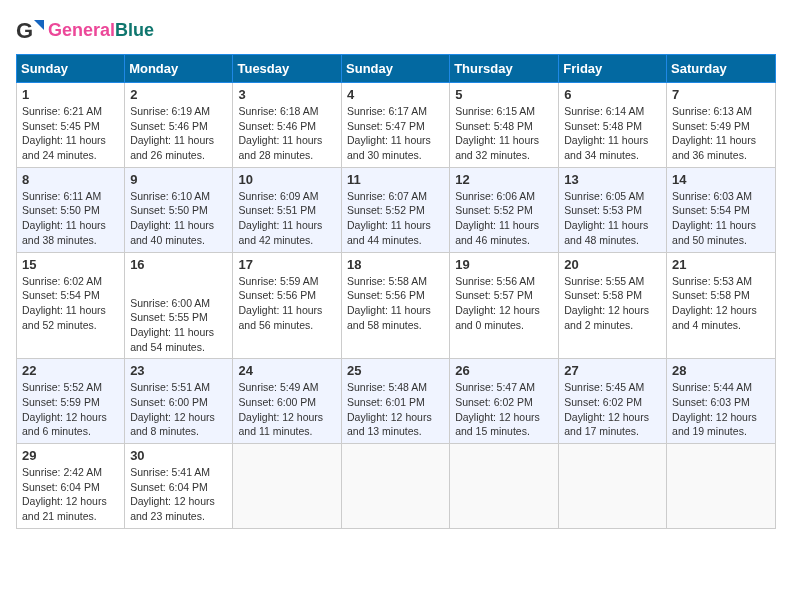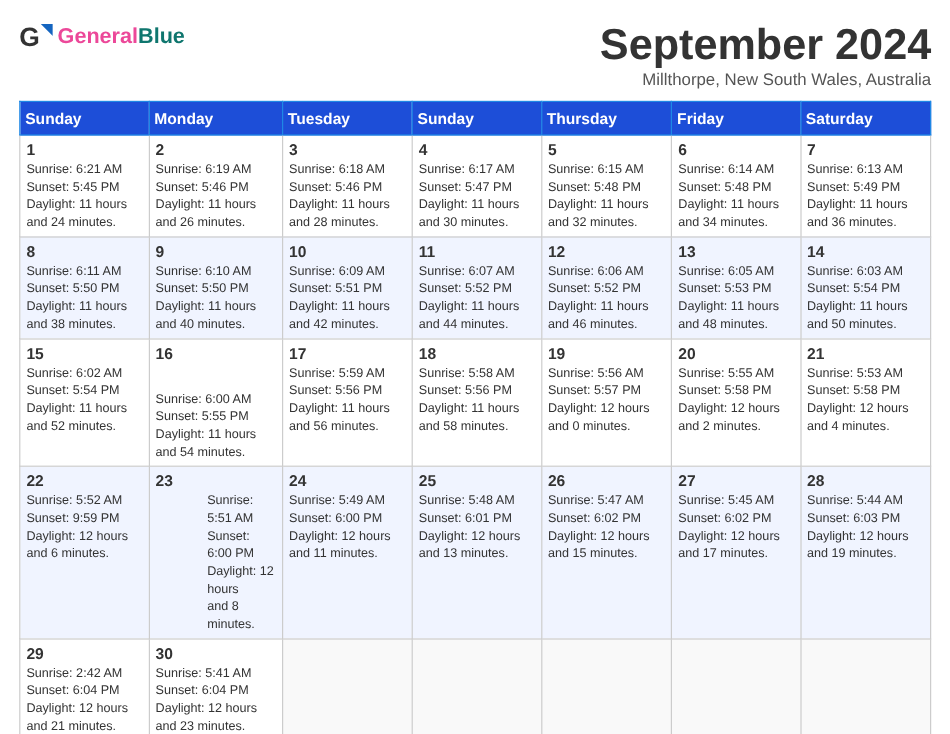--- a/index.html
+++ b/index.html
@@ -46,21 +46,21 @@
     .location-title {
       font-size: 14px;
       color: #555;
     }
     .calendar {
       width: 100%;
       border-collapse: collapse;
       border: 1px solid #ccc;
     }
     .calendar th {
-      background: #1d4ed8;
+      background: #0369a1;
       color: #fff;
       font-size: 13px;
       font-weight: bold;
       padding: 6px 4px;
       text-align: left;
       border: 1px solid #1e88e5;
     }
     .calendar td {
       vertical-align: top;
       padding: 4px 5px;
@@ -98,24 +98,20 @@
 <div class="header">
   <div class="logo">
     <svg class="logo-icon" viewBox="0 0 28 28" xmlns="http://www.w3.org/2000/svg">
       <text x="0" y="22" font-size="22" font-weight="bold" fill="#333">G</text>
       <polygon points="18,4 28,4 28,14" fill="#1565c0"></polygon>
     </svg>
     <div>
       <span class="logo-text-general">General</span><span class="logo-text-blue">Blue</span>
     </div>
   </div>
-  <div class="title-block">
-    <div class="month-title">September 2024</div>
-    <div class="location-title">Millthorpe, New South Wales, Australia</div>
-  </div>
 </div>
 
 <table class="calendar">
   <thead>
     <tr id="weekday-header">
         <th>Sunday</th>
         <th>Monday</th>
         <th>Tuesday</th>
         <th>Sunday</th>
         <th>Thursday</th>
@@ -274,27 +270,27 @@
           <div class="cell-content" style="white-space: pre-line;">Sunrise: 5:53 AM
 Sunset: 5:58 PM
 Daylight: 12 hours
 and 4 minutes.</div>
         </td>
       </tr>
       <tr>
         <td>
           <span class="day-num">22</span>
           <div class="cell-content" style="white-space: pre-line;">Sunrise: 5:52 AM
-Sunset: 9:59 PM
+Sunset: 5:59 PM
 Daylight: 12 hours
 and 6 minutes.</div>
         </td>
         <td>
           <span class="day-num">23</span>
-          <div class="cell-content" style="white-space: pre-line; margin-left: 43px;">Sunrise: 5:51 AM
+          <div class="cell-content" style="white-space: pre-line;">Sunrise: 5:51 AM
 Sunset: 6:00 PM
 Daylight: 12 hours
 and 8 minutes.</div>
         </td>
         <td>
           <span class="day-num">24</span>
           <div class="cell-content" style="white-space: pre-line;">Sunrise: 5:49 AM
 Sunset: 6:00 PM
 Daylight: 12 hours
 and 11 minutes.</div>

